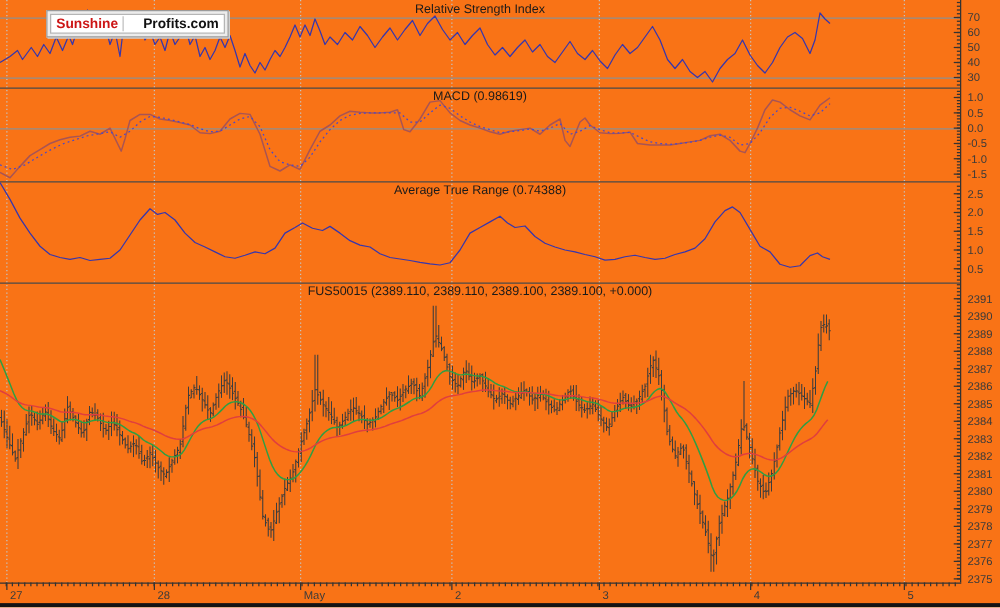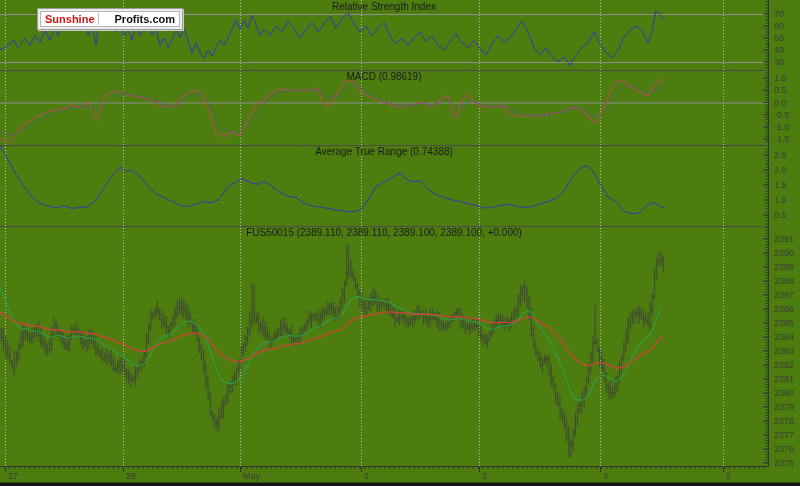--- a/index.html
+++ b/index.html
@@ -1,16 +1,16 @@
 <!DOCTYPE html>
 <html><head>
 <meta charset="utf-8">
 <style>
   html,body{margin:0;padding:0;background:#fff;}
-  .stage{position:relative;width:800px;height:486px;background:#4d7c0f;overflow:hidden;
+  .stage{position:relative;width:800px;height:486px;background:#f97316;overflow:hidden;
          font-family:"Liberation Sans",sans-serif;}
   svg{position:absolute;left:0;top:0;}
   .logo{position:absolute;left:37px;top:8px;background:#ececec;border:1px solid #9a9a9a;
         padding:2px;box-shadow:1px 1px 0 #cfcfcf;}
   .logo-inner{background:#ffffff;border:1px solid #b5b5b5;padding:1px 4px;display:flex;align-items:flex-end;}
   .logo-part1{color:#cc1515;font-weight:bold;font-size:11px;padding-right:3px;border-right:1px solid #c0c0c0;}
   .logo-part2{color:#111;font-weight:bold;font-size:11px;padding-left:16px;}
 </style>
 </head>
 <body>

